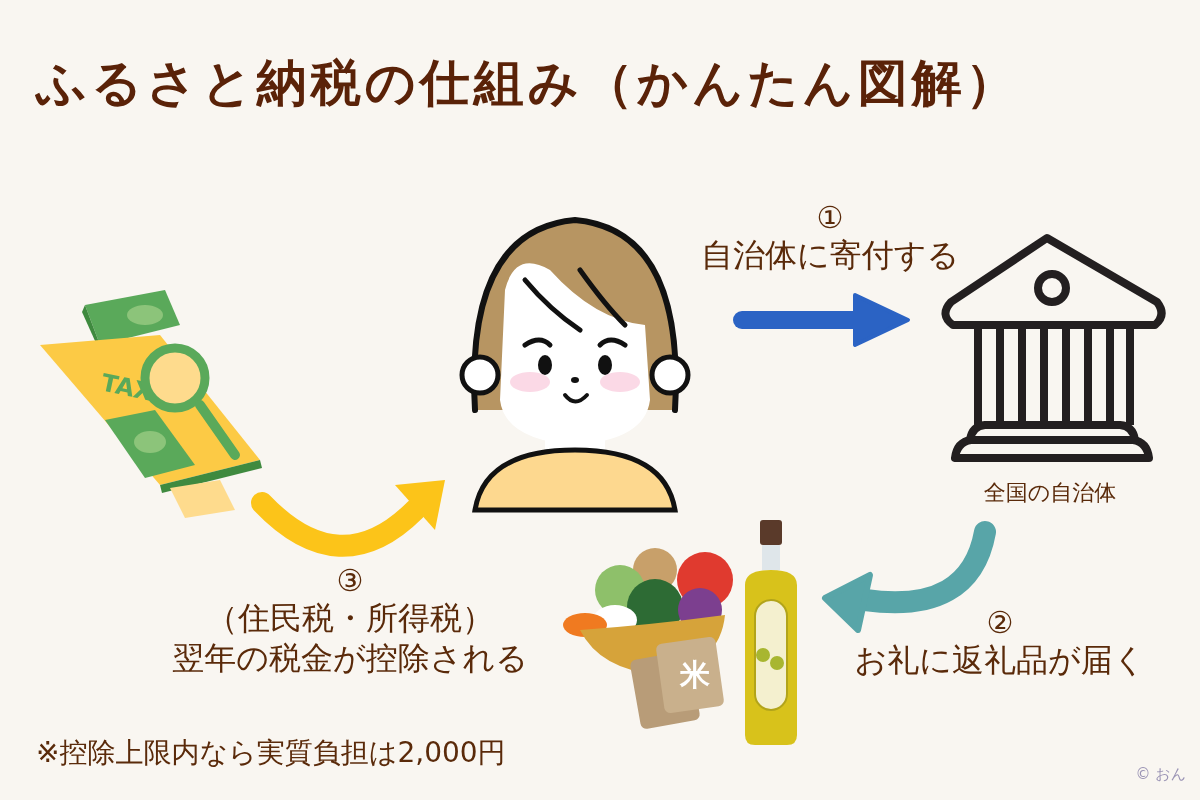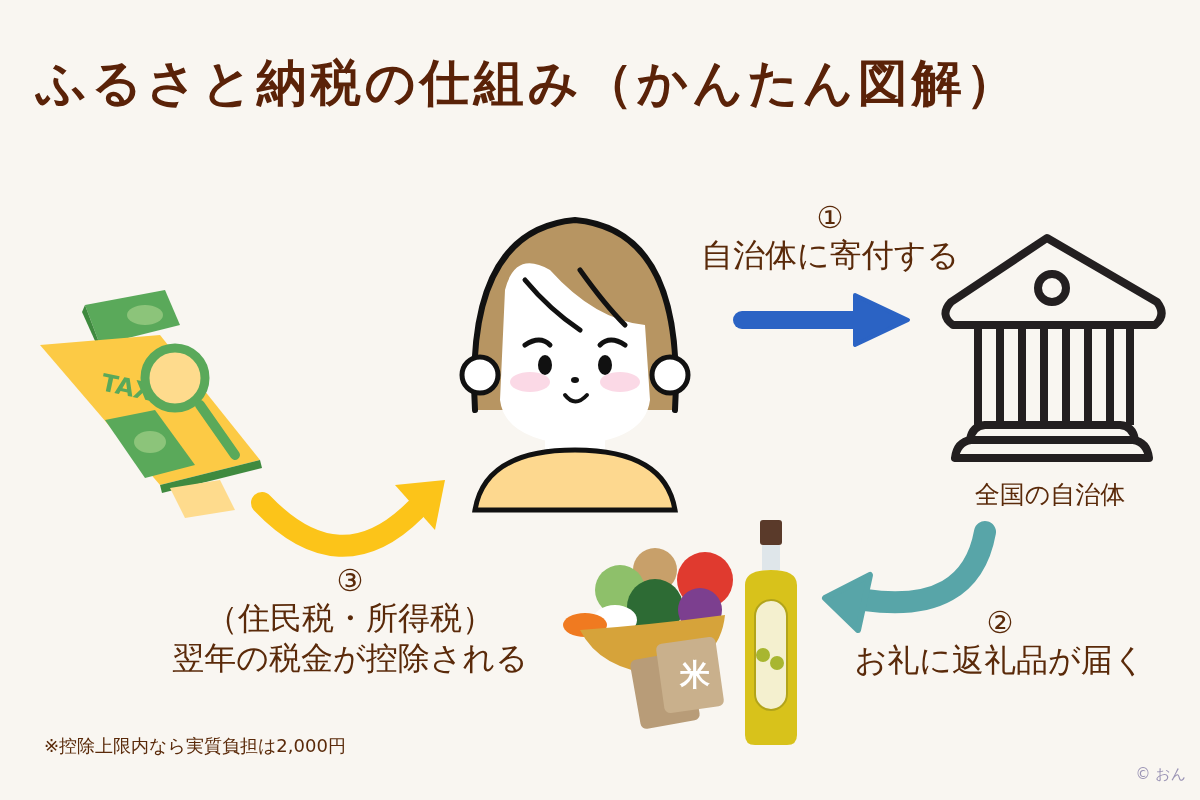--- a/index.html
+++ b/index.html
@@ -10,22 +10,22 @@
     color: #5a2a0a;
   }
   .abs { position: absolute; text-align: center; }
   .title {
     left: 36px; top: 50px; font-size: 50px; font-weight: bold;
     letter-spacing: 4px; color: #5a2208; white-space: nowrap;
   }
   .label { text-align: center; white-space: nowrap; color: #5a2a0a; }
   .num { font-size: 30px; }
   .lbl-lg { font-size: 32px; line-height: 1.25; }
-  .lbl-sm { font-size: 25px; }
-  .note { left: 44px; top: 734px; font-size: 18px; }
+  .lbl-sm { font-size: 22px; }
+  .note { left: 36px; top: 734px; font-size: 28px; }
   .credit { right: 14px; top: 765px; font-size: 15px; color: #9a93b4; }
   svg { position: absolute; overflow: visible; }
 </style>
 </head>
 <body>
 
 <div class="abs title">ふるさと納税の仕組み（かんたん図解）</div>
 
 <svg style="left:30px;top:290px" width="250" height="230" viewBox="0 0 250 230">
 

